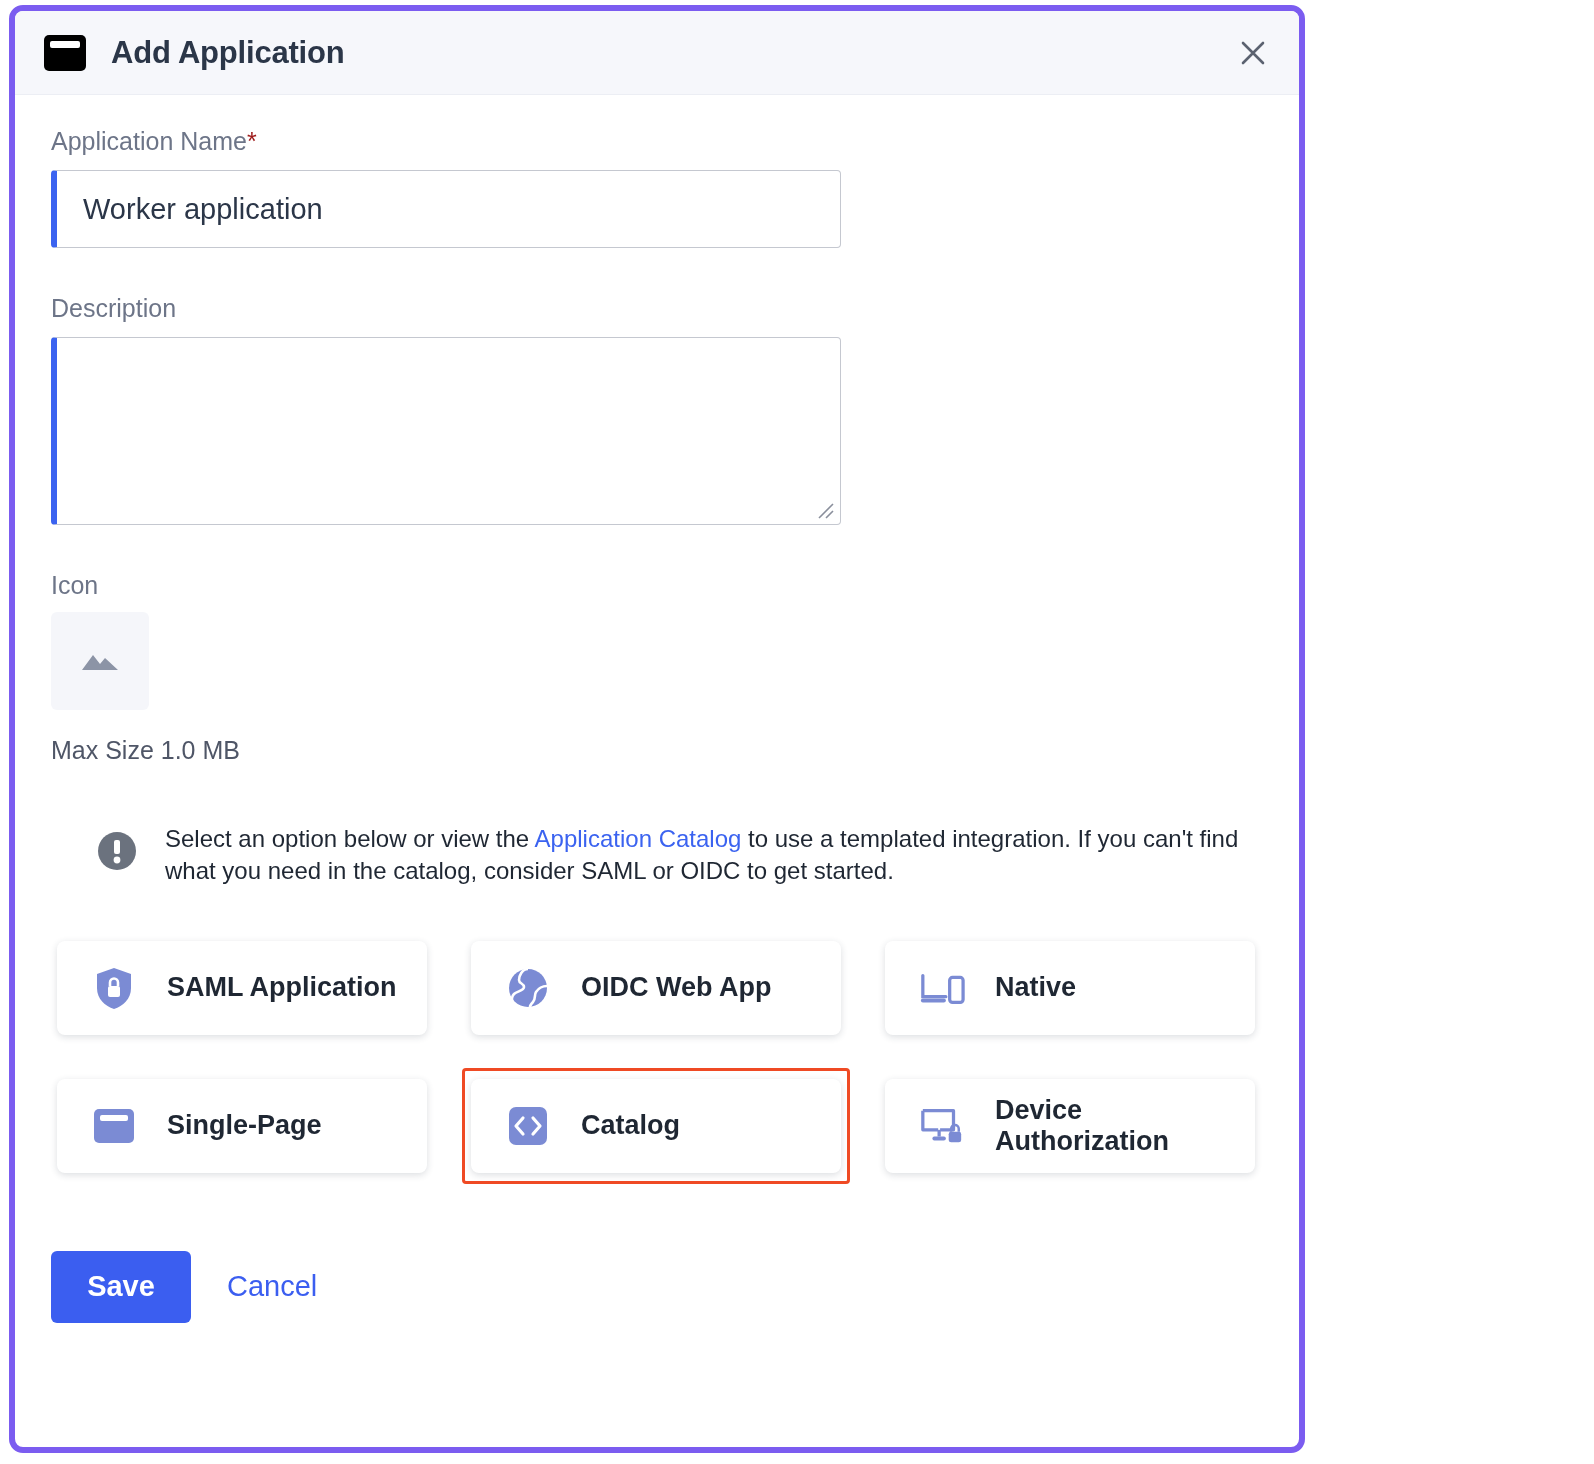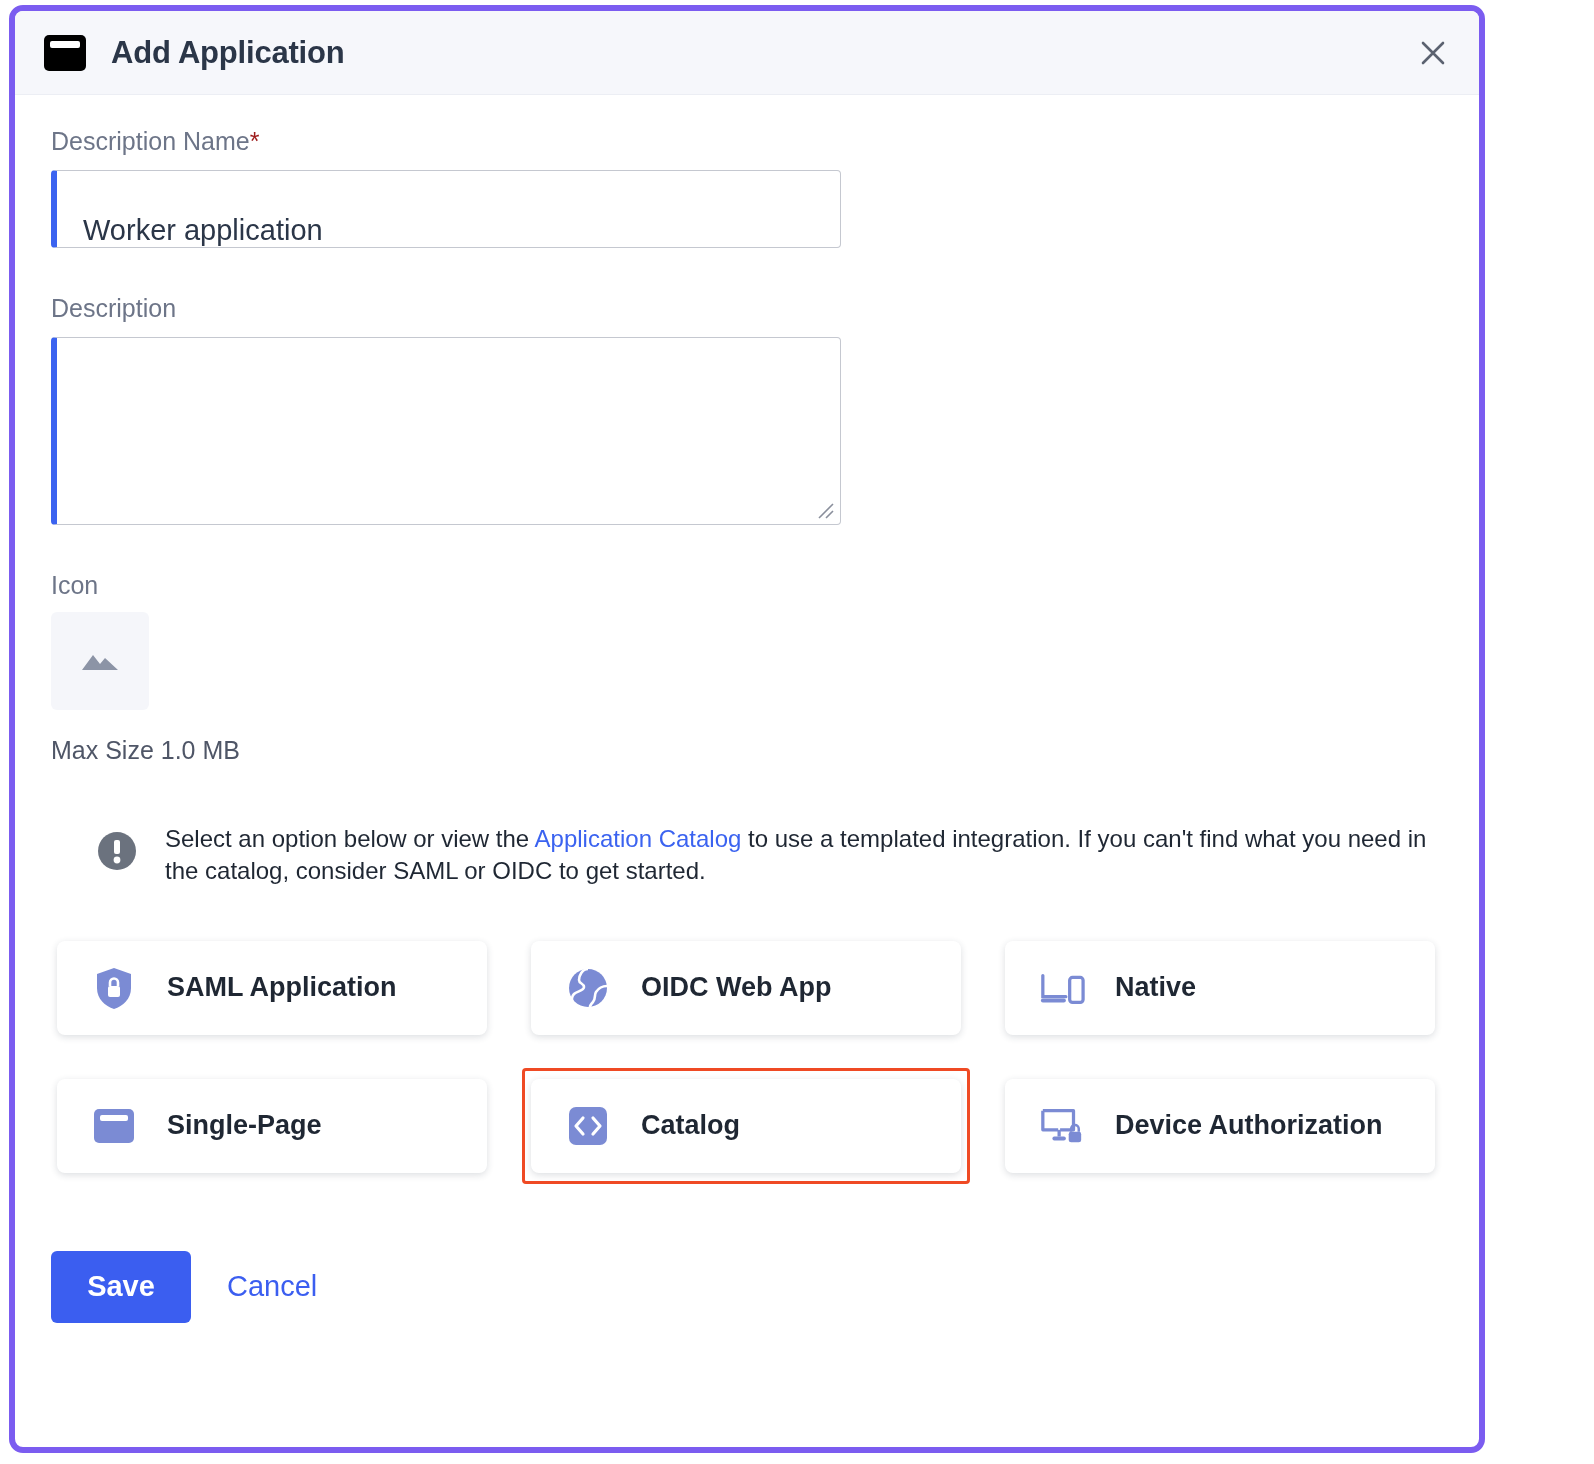--- a/index.html
+++ b/index.html
@@ -12,21 +12,21 @@
     height: 1464px;
     font-family: "Liberation Sans", sans-serif;
     -webkit-font-smoothing: antialiased;
   }
 
   
   .dialog-frame {
     position: absolute;
     left: 9px;
     top: 5px;
-    width: 1476px;
+    width: 1296px;
     height: 1448px;
     box-sizing: border-box;
     border: 6px solid #7b5cf0;
     border-radius: 14px;
     background: #ffffff;
     overflow: hidden;
   }
 
   
   .dialog-header {
@@ -82,21 +82,21 @@
 
   .text-input {
     box-sizing: border-box;
     width: 790px;
     height: 78px;
     border: 1px solid #c5c8d0;
     border-left: 6px solid #3b63f0;
     border-radius: 4px;
     background: #ffffff;
     display: flex;
-    align-items: flex-end;
+    align-items: center;
     padding-left: 26px;
     font-size: 29px;
     color: #2b3648;
   }
   .field-block { margin-bottom: 46px; }
 
   .textarea-box {
     box-sizing: border-box;
     position: relative;
     width: 790px;
@@ -280,21 +280,21 @@
       <svg viewBox="0 0 30 30" width="30" height="30" aria-hidden="true">
         <path d="M5 5 L25 25 M25 5 L5 25" stroke="#5b6270" stroke-width="2.6" stroke-linecap="round"></path>
       </svg>
     </div>
   </div>
 
   <div class="dialog-body">
 
     <div class="field-block">
       <div class="field-label">
-        <span>Description Name</span><span class="req-star">*</span>
+        <span>Application Name</span><span class="req-star">*</span>
       </div>
       <div class="text-input">
         <span>Worker application</span>
       </div>
     </div>
 
     <div class="field-block">
       <div class="field-label">Description</div>
       <div class="textarea-box">
         <span class="resize-grip">

